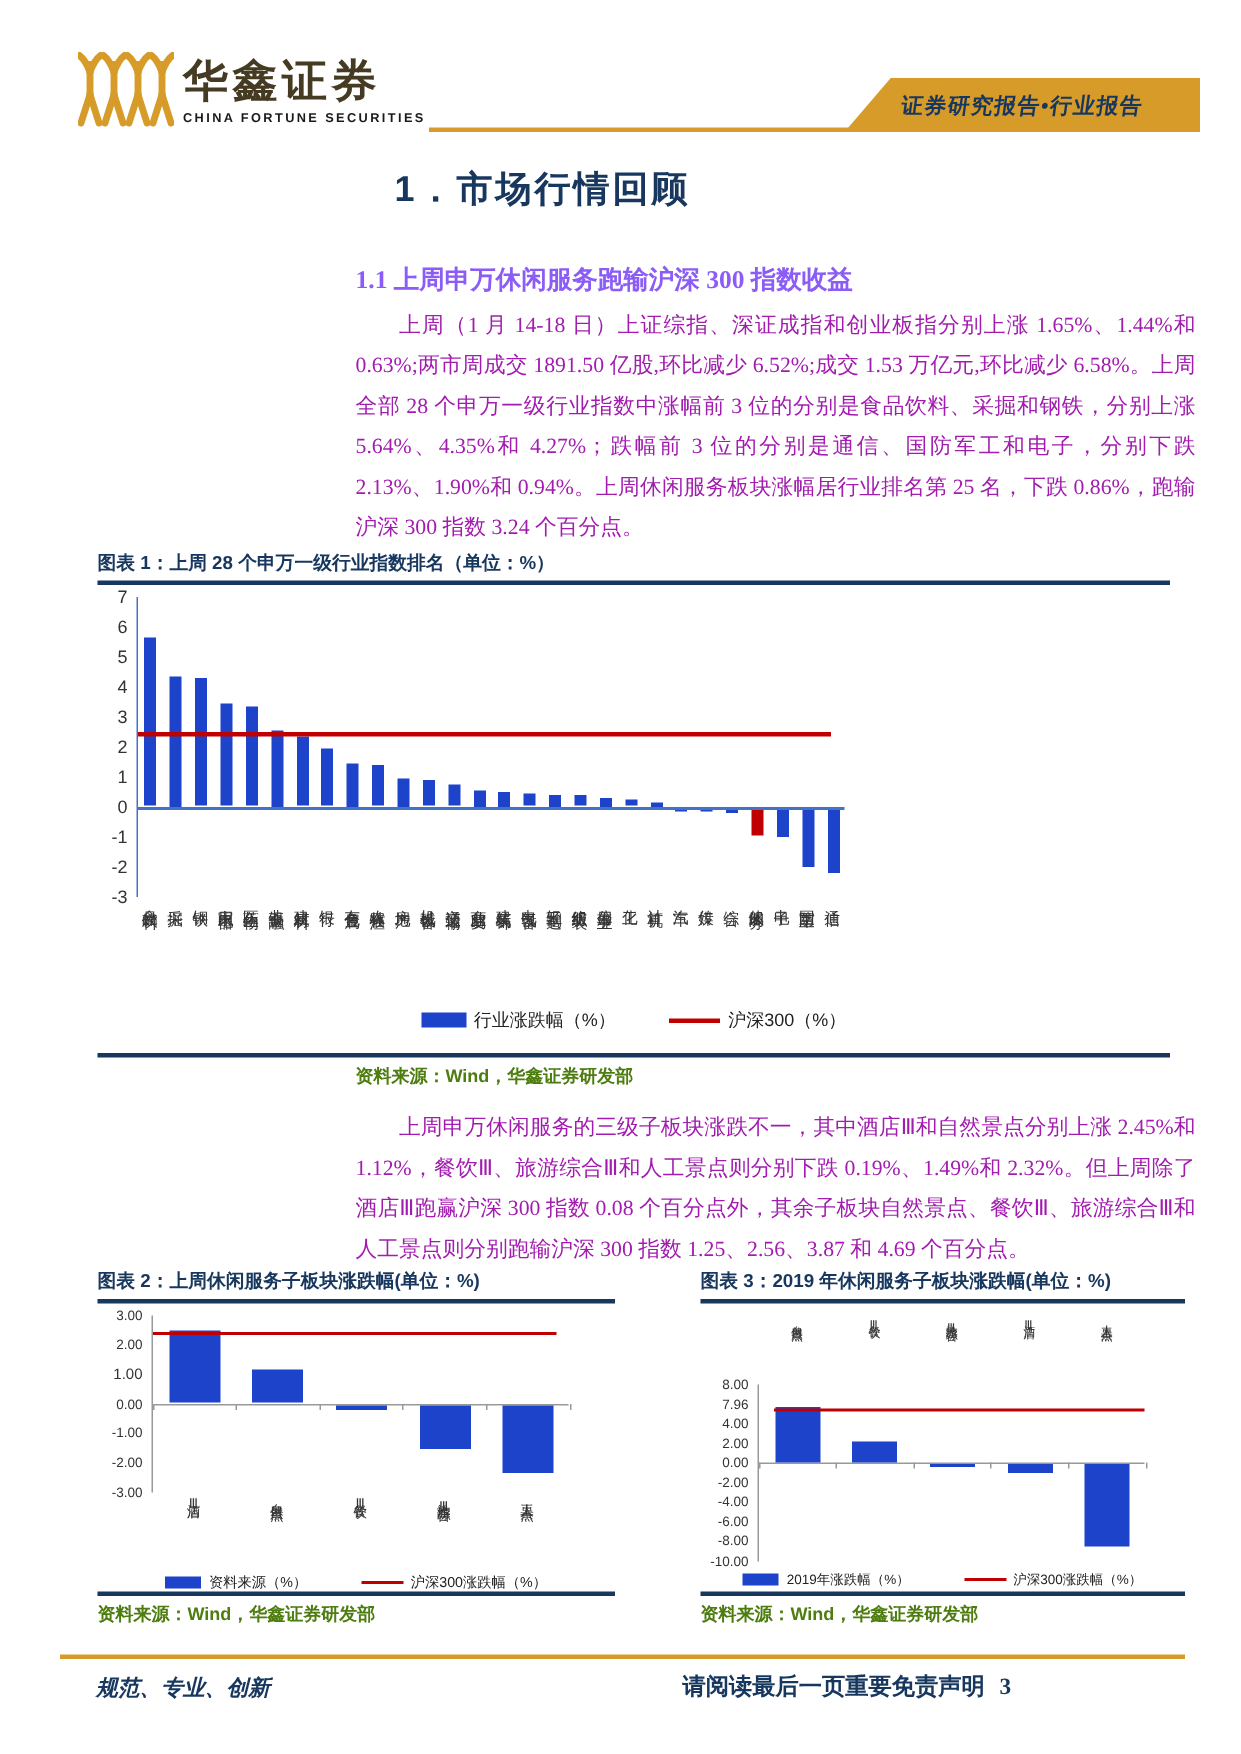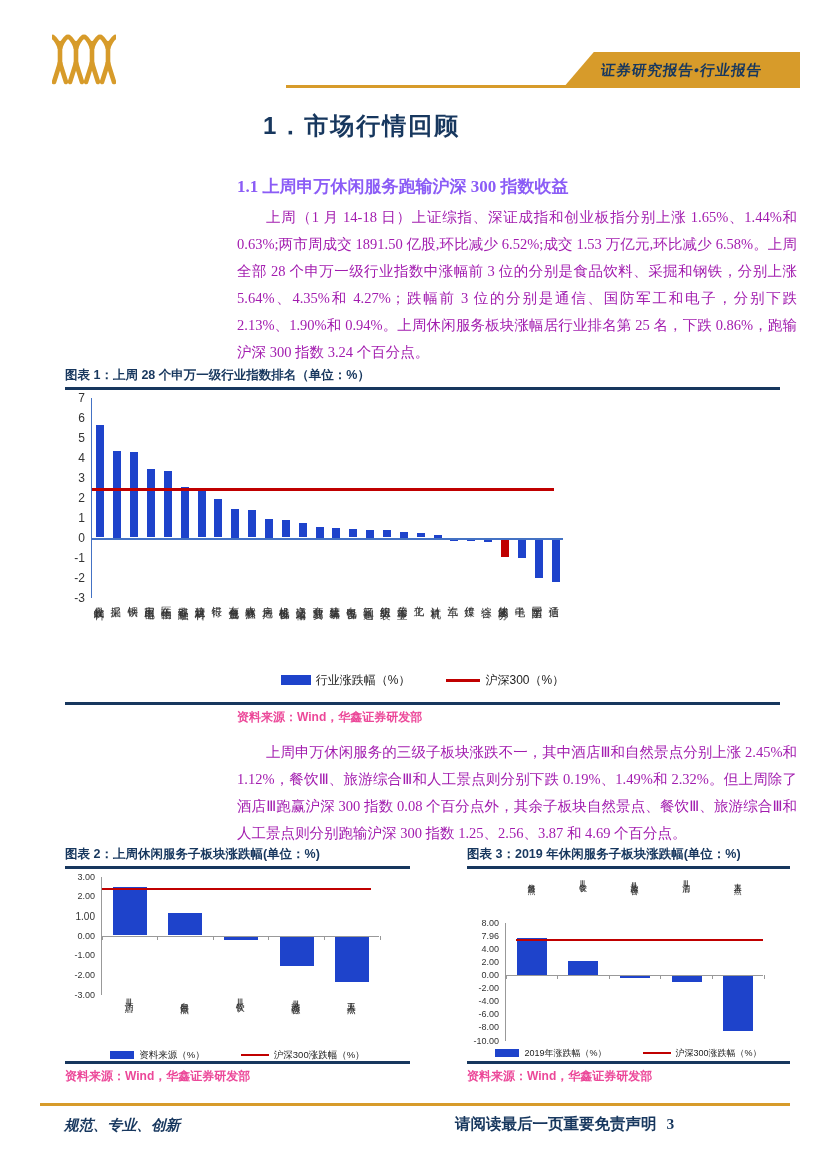--- a/index.html
+++ b/index.html
@@ -47,21 +47,21 @@
   .xlabs{display:flex;}
   .xcell{display:flex;justify-content:center;align-items:flex-start;}
   .xlab{writing-mode:vertical-rl;text-orientation:upright;line-height:1.15;color:#333;letter-spacing:1px;}
   .legend{display:flex;justify-content:center;align-items:center;gap:36px;color:#222;}
   .leg-item{display:flex;align-items:center;gap:5px;}
   .leg-line{background:#C00000;display:inline-block;}
   .leg-bar{display:inline-block;}
 
   
   .rule-navy{position:absolute;height:2.5px;background:#17375E;}
-  .source{position:absolute;font-size:12px;font-weight:bold;color:#ec4899;
+  .source{position:absolute;font-size:12px;font-weight:bold;color:#4d7c0f;
           font-family:"Liberation Sans",sans-serif;}
 
   
   .footer-rule{left:40px;top:1103px;width:750px;height:3px;background:#D79B2A;}
   .footer-left{left:64px;top:1116px;font-size:14.5px;font-weight:bold;font-style:italic;color:#17375E;}
   .footer-right{left:455px;top:1114px;font-size:15.5px;font-weight:bold;color:#17375E;}
 </style>
 </head>
 <body>
 
@@ -91,20 +91,24 @@
       </g>
       <g transform="translate(56,0)">
         <path d="M0,14 Q-3,6 -7,3"></path>
           <path d="M0,14 Q3,6 7,3"></path>
           <path d="M0,9 L0,32"></path>
           <path d="M0,29 L-6,48"></path>
           <path d="M0,29 L6,48"></path>
       </g>
     </g>
   </svg>
+  <div class="logo-text">
+    <div class="logo-cn">华鑫证券</div>
+    <div class="logo-en">CHINA FORTUNE SECURITIES</div>
+  </div>
 </div>
 <div class="abs header-rule"></div>
 <div class="abs banner">
   <span>证券研究报告•行业报告</span>
 </div>
 
 <div class="abs sec-title">1．市场行情回顾</div>
 <div class="abs sub-title">1.1 上周申万休闲服务跑输沪深 300 指数收益</div>
 <div class="abs para para1">上周（1 月 14-18 日）上证综指、深证成指和创业板指分别上涨 1.65%、1.44%和 0.63%;两市周成交 1891.50 亿股,环比减少 6.52%;成交 1.53 万亿元,环比减少 6.58%。上周全部 28 个申万一级行业指数中涨幅前 3 位的分别是食品饮料、采掘和钢铁，分别上涨 5.64%、4.35%和 4.27%；跌幅前 3 位的分别是通信、国防军工和电子，分别下跌 2.13%、1.90%和 0.94%。上周休闲服务板块涨幅居行业排名第 25 名，下跌 0.86%，跑输沪深 300 指数 3.24 个百分点。</div>
 

